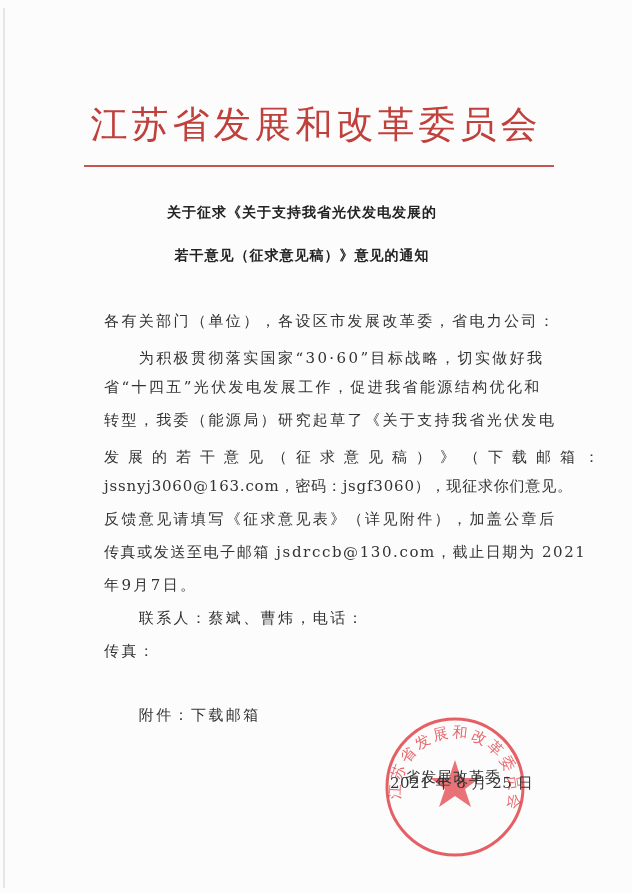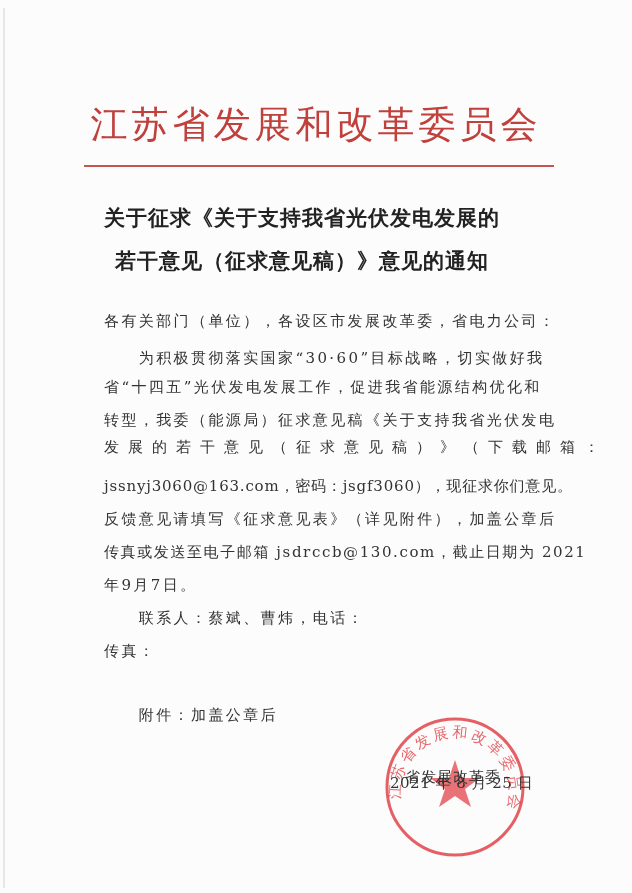--- a/index.html
+++ b/index.html
@@ -24,21 +24,21 @@
     line-height: 44px;
   }
   .letterhead-rule {
     position: absolute; left: 84px; top: 165px; width: 470px; height: 2px;
     background: #c65450;
   }
   .title {
     position: absolute; left: 0; width: 604px; text-align: center;
     font-family: "DejaVu Sans", sans-serif;
     font-weight: bold;
-    font-size: 21px;
+    font-size: 14px;
     color: #222;
     letter-spacing: 1px;
   }
   .title.l1 { top: 204px; }
   .title.l2 { top: 247px; text-align: center; }
   .body-text {
     position: absolute; left: 104px; width: 460px;
     font-size: 15px;
     color: #333;
     letter-spacing: 2.4px;
@@ -56,31 +56,31 @@
 
 <div class="letterhead">江苏省发展和改革委员会</div>
 <div class="letterhead-rule"></div>
 
 <div class="title l1">关于征求《关于支持我省光伏发电发展的</div>
 <div class="title l2">若干意见（征求意见稿）》意见的通知</div>
 
 <div class="body-text" style="top:312px">各有关部门（单位），各设区市发展改革委，省电力公司：</div>
 <div class="body-text" style="top:349px">　　为积极贯彻落实国家“30·60”目标战略，切实做好我</div>
 <div class="body-text" style="top:378px">省“十四五”光伏发电发展工作，促进我省能源结构优化和</div>
-<div class="body-text" style="top:411px">转型，我委（能源局）征求意见稿《关于支持我省光伏发电</div>
-<div class="body-text" style="top:438px; letter-spacing:9px">发展的若干意见（征求意见稿）》（下载邮箱：</div>
+<div class="body-text" style="top:411px">转型，我委（能源局）研究起草了《关于支持我省光伏发电</div>
+<div class="body-text" style="top:448px; letter-spacing:9px">发展的若干意见（征求意见稿）》（下载邮箱：</div>
 <div class="body-text" style="top:477px; letter-spacing:0.8px">jssnyj3060@163.com，密码：jsgf3060），现征求你们意见。</div>
 <div class="body-text" style="top:510px">反馈意见请填写《征求意见表》（详见附件），加盖公章后</div>
 <div class="body-text" style="top:543px; letter-spacing:1.6px">传真或发送至电子邮箱 jsdrccb@130.com，截止日期为 2021</div>
 <div class="body-text" style="top:576px">年9月7日。</div>
 
 <div class="body-text" style="top:609px">　　联系人：蔡斌、曹炜，电话：</div>
 <div class="body-text" style="top:642px">传真：</div>
 
-<div class="body-text" style="top:706px">　　附件：加盖公章后</div>
+<div class="body-text" style="top:706px">　　附件：下载邮箱</div>
 
 <svg class="seal" viewBox="0 0 150 150">
   <defs>
     <path id="sealArc" d="M 22 95 A 55 55 0 1 1 128 95"></path>
   </defs>
   <circle cx="75" cy="75" r="68" fill="none" stroke="#e0444a" stroke-width="3" opacity="0.85"></circle>
   <text font-size="15" fill="#e0444a" opacity="0.8" font-family="DejaVu Sans, sans-serif" letter-spacing="3">
     <textPath href="#sealArc" startOffset="4%">江苏省发展和改革委员会</textPath>
   </text>
   <polygon points="75,48 81,66 100,66 85,77 91,95 75,84 59,95 65,77 50,66 69,66" fill="#e0444a" opacity="0.75"></polygon>

